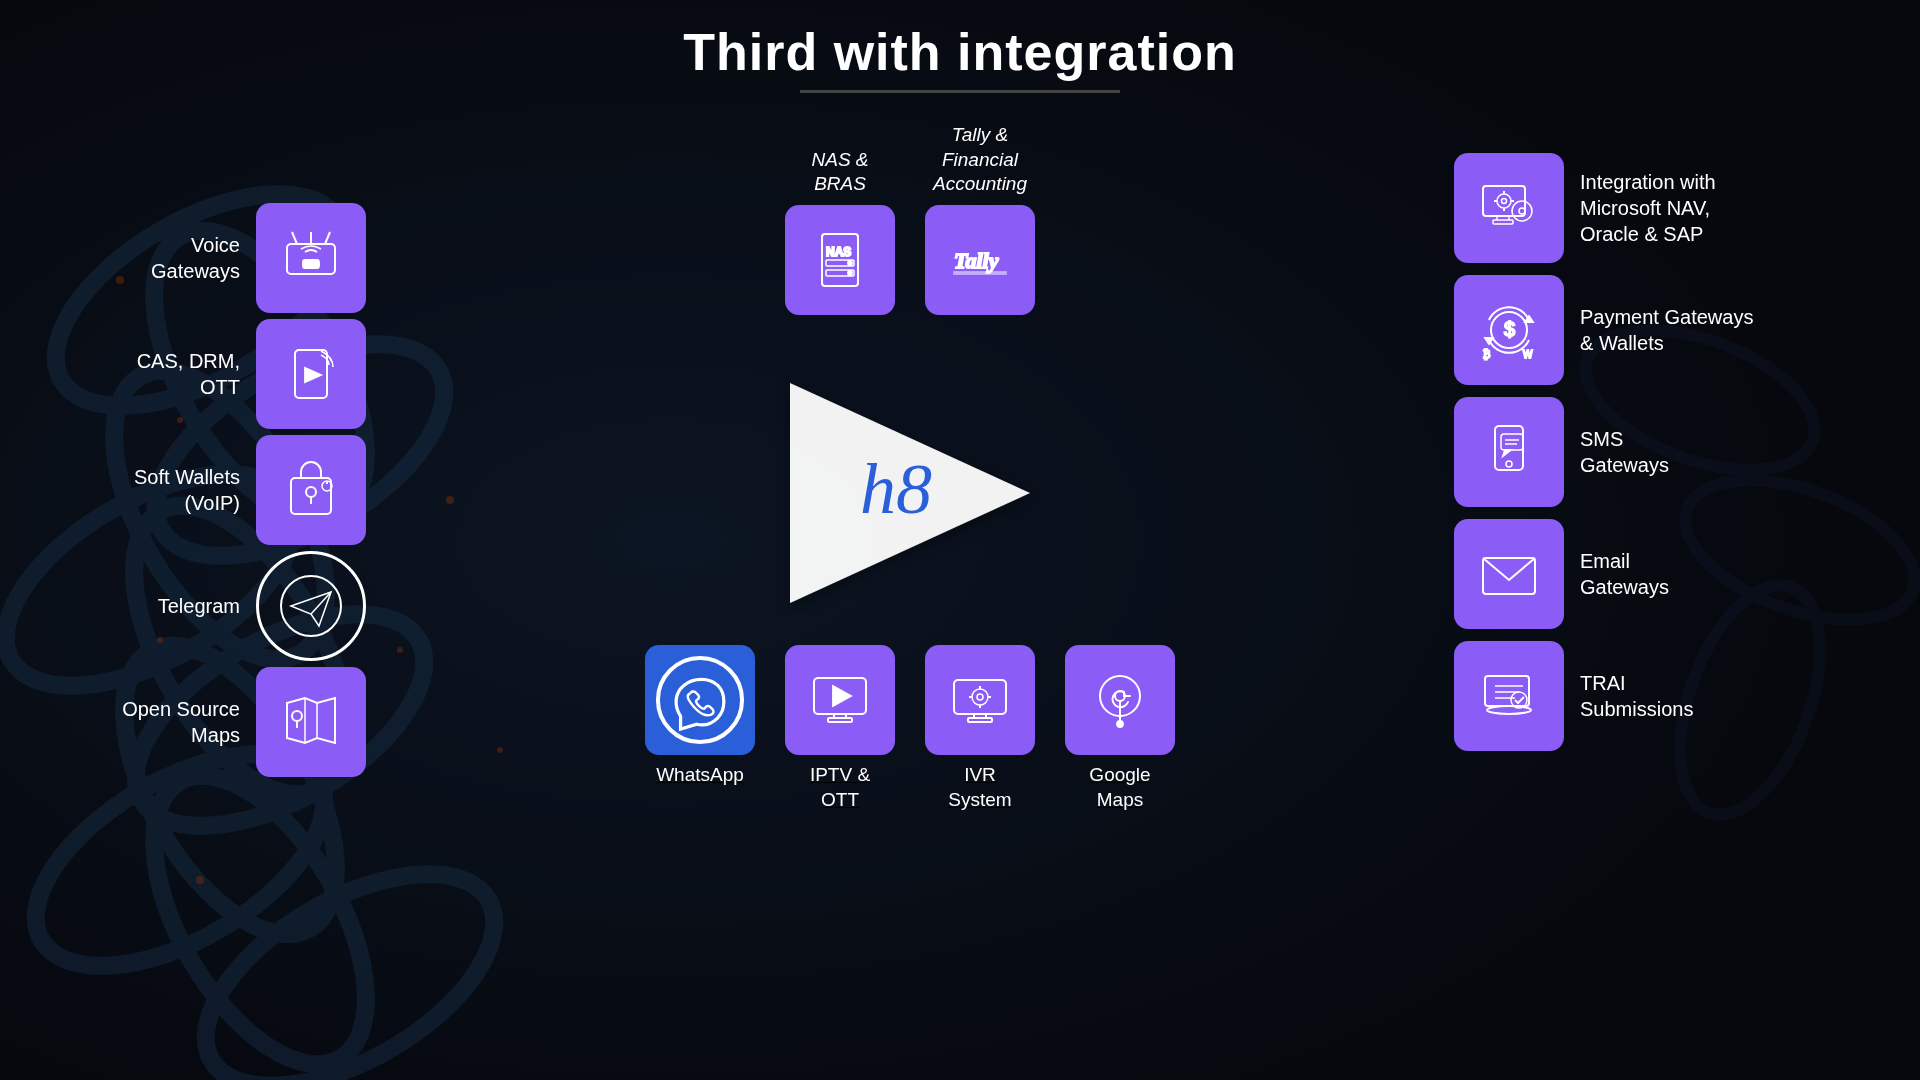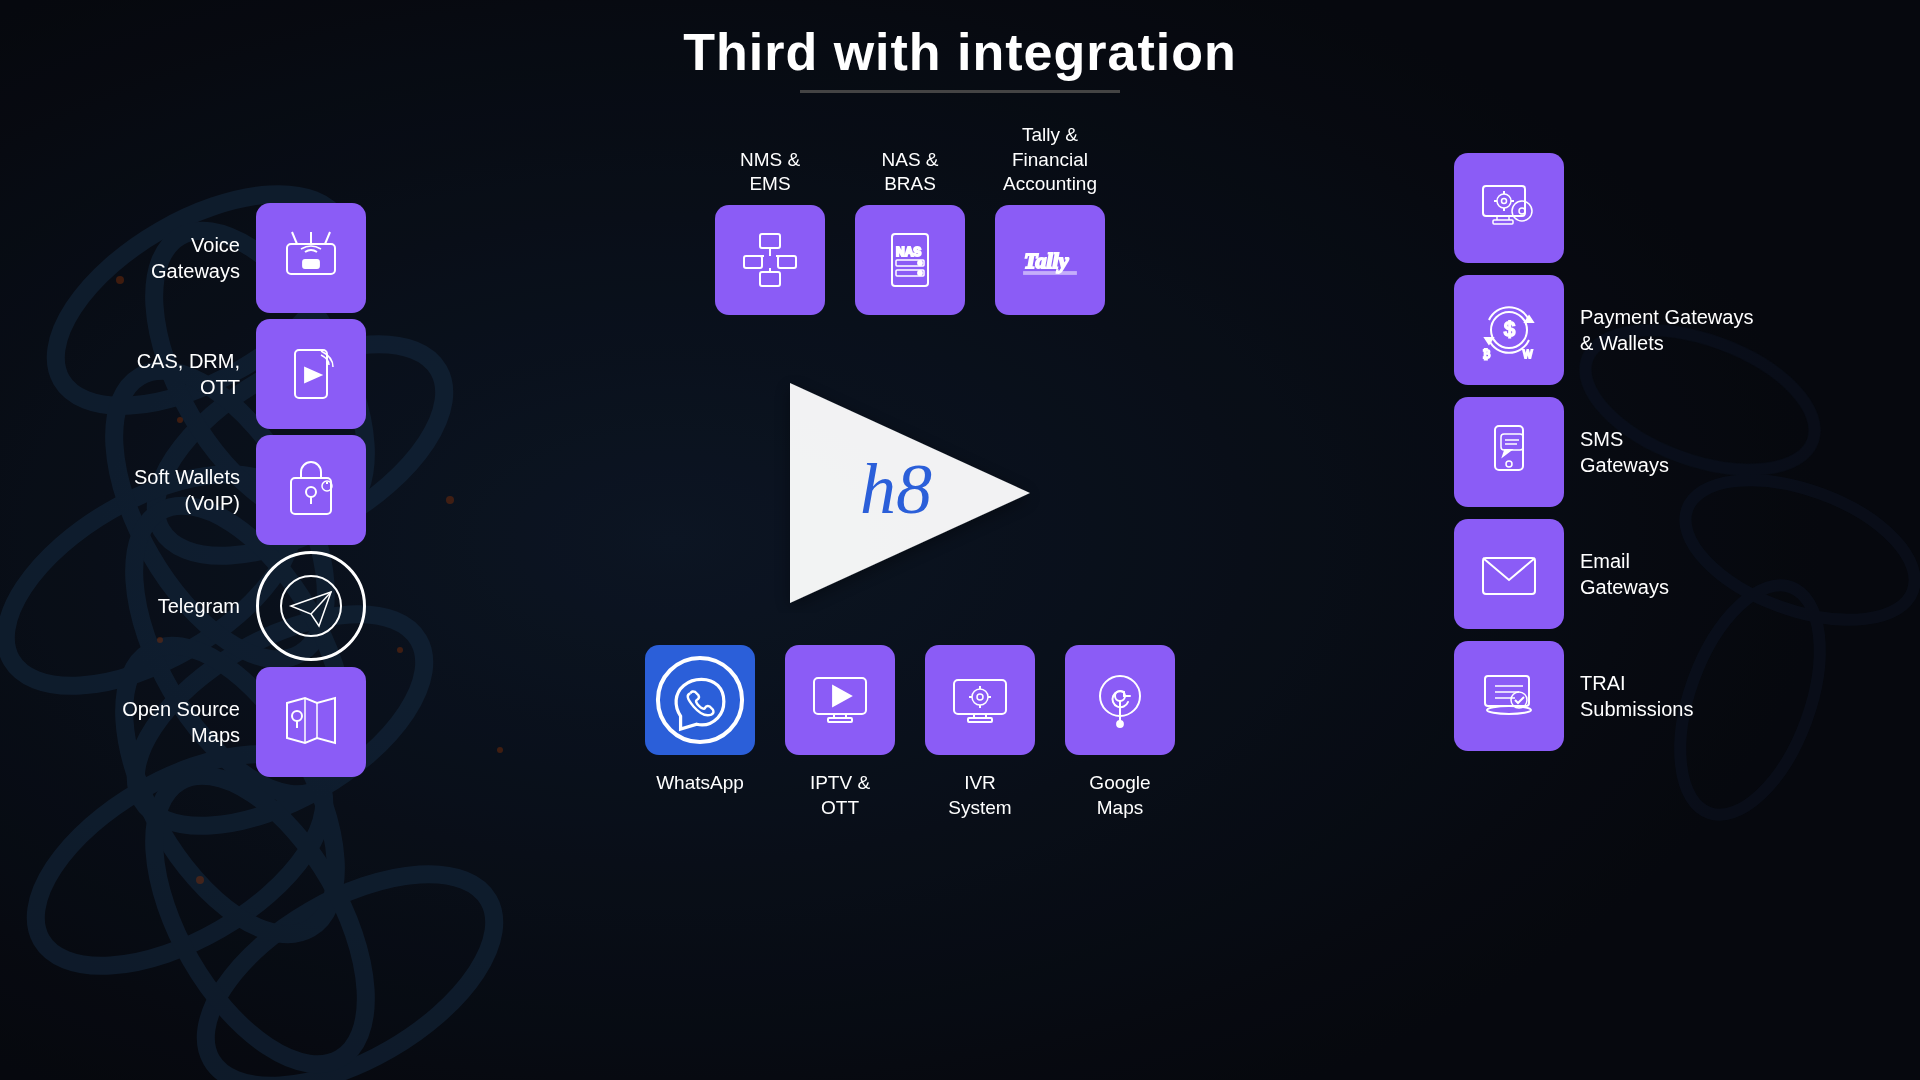--- a/index.html
+++ b/index.html
@@ -129,20 +129,21 @@
       flex-direction: column;
       align-items: center;
       gap: 8px;
     }
 
     .top-icon-label {
       color: #ffffff;
       font-size: 19px;
       text-align: center;
       line-height: 1.3;
+      font-style: italic;
     }
 
     
     .center-logo-area {
       position: relative;
       width: 520px;
       height: 360px;
       display: flex;
       align-items: center;
       justify-content: center;
@@ -164,21 +165,22 @@
       display: flex;
       gap: 30px;
       align-items: flex-start;
       margin-top: -30px;
     }
 
     .bottom-icon-item {
       display: flex;
       flex-direction: column;
       align-items: center;
-      gap: 16px;
+      gap: 8px;
+      text-decoration: underline;
     }
 
     .bottom-icon-label {
       color: #ffffff;
       font-size: 19px;
       text-align: center;
       line-height: 1.3;
     }
 
     
@@ -351,37 +353,20 @@
           </svg>
         </div>
       </div>
 
     </div>
 
     <div class="center-section">
 
       <div class="top-icons-row">
 
-        <div class="top-icon-item">
-          <span class="top-icon-label" style="white-space:pre-line">NMS &amp;
-EMS</span>
-          <div class="icon-box">
-            <svg viewBox="0 0 68 68">
-
-              <rect x="24" y="8" width="20" height="14" rx="2" stroke="white" stroke-width="2" fill="none"></rect>
-              <line x1="34" y1="22" x2="34" y2="30" stroke="white" stroke-width="2"></line>
-              <rect x="8" y="30" width="18" height="12" rx="2" stroke="white" stroke-width="2" fill="none"></rect>
-              <rect x="42" y="30" width="18" height="12" rx="2" stroke="white" stroke-width="2" fill="none"></rect>
-              <line x1="17" y1="30" x2="28" y2="30" stroke="white" stroke-width="2"></line>
-              <line x1="40" y1="30" x2="51" y2="30" stroke="white" stroke-width="2"></line>
-              <rect x="24" y="46" width="20" height="14" rx="2" stroke="white" stroke-width="2" fill="none"></rect>
-              <line x1="34" y1="42" x2="34" y2="46" stroke="white" stroke-width="2"></line>
-            </svg>
-          </div>
-        </div>
 
         <div class="top-icon-item">
           <span class="top-icon-label" style="white-space:pre-line">NAS &amp;
 BRAS</span>
           <div class="icon-box">
             <svg viewBox="0 0 68 68">
 
               <rect x="16" y="8" width="36" height="52" rx="3" stroke="white" stroke-width="2" fill="none"></rect>
               <text x="20" y="30" fill="white" font-size="12" font-weight="bold" font-family="Arial">NAS</text>
               <rect x="20" y="34" width="28" height="6" rx="1" stroke="white" stroke-width="1.5" fill="none"></rect>
@@ -511,20 +496,23 @@
             <circle cx="29" cy="27" r="2.5" stroke="white" stroke-width="1.5" fill="none"></circle>
             <line x1="29" y1="17" x2="29" y2="20" stroke="white" stroke-width="2"></line>
             <line x1="29" y1="34" x2="29" y2="37" stroke="white" stroke-width="2"></line>
             <line x1="19" y1="27" x2="22" y2="27" stroke="white" stroke-width="2"></line>
             <line x1="36" y1="27" x2="39" y2="27" stroke="white" stroke-width="2"></line>
 
             <circle cx="47" cy="37" r="10" stroke="white" stroke-width="1.5" fill="none"></circle>
             <circle cx="47" cy="37" r="3" stroke="white" stroke-width="1.5" fill="none"></circle>
           </svg>
         </div>
+        <span class="right-label" style="white-space:pre-line">Integration with
+Microsoft NAV,
+Oracle &amp; SAP</span>
       </div>
 
       <div class="right-item">
         <div class="icon-box">
           <svg viewBox="0 0 68 68">
 
             <circle cx="34" cy="34" r="18" stroke="white" stroke-width="2" fill="none"></circle>
             <text x="29" y="40" fill="white" font-size="20" font-family="Arial">$</text>
 
             <path d="M14 24 A22 22 0 0 1 54 24" stroke="white" stroke-width="2" fill="none"></path>

